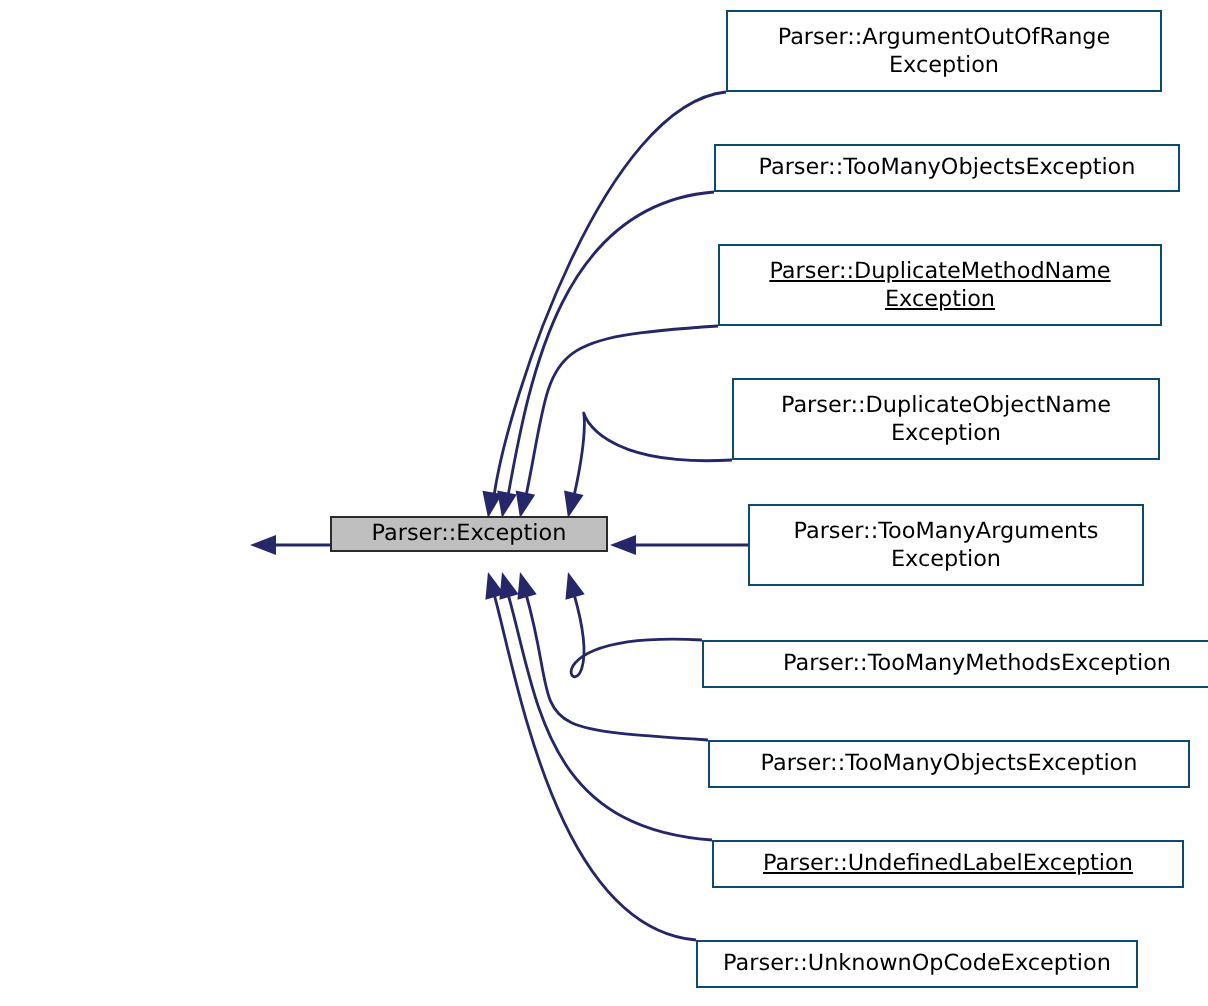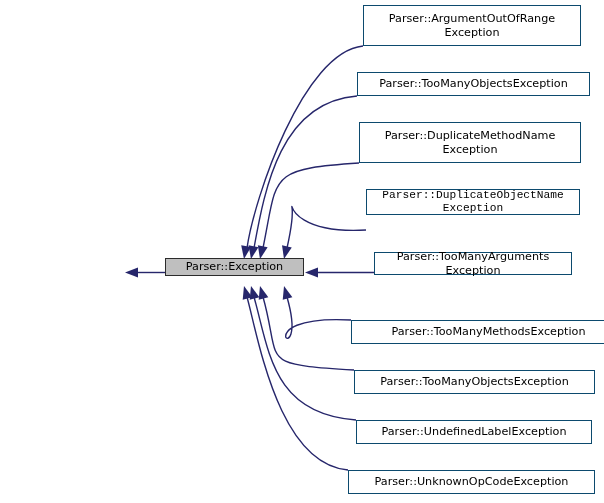--- a/index.html
+++ b/index.html
@@ -82,25 +82,25 @@
 
 
   <div class="node root" id="node-parser-exception" style="left: 165px; top: 258px; width: 139px; height: 18px;">
     <span class="node-label">Parser::Exception</span>
   </div>
 
   <div id="derived-nodes">
       <div class="node base" id="node-argument-out-of-range-exception" style="left: 363px; top: 5px; width: 218px; height: 41px;"><span class="node-label">Parser::ArgumentOutOfRange
 Exception</span></div>
       <div class="node base" id="node-duplicate-label-exception" style="left: 357px; top: 72px; width: 233px; height: 24px;"><span class="node-label">Parser::TooManyObjectsException</span></div>
-      <div class="node base" id="node-duplicate-method-name-exception" style="left: 359px; top: 122px; width: 222px; height: 41px;"><span class="node-label">Parser::DuplicateMethodName
+      <div class="node base" id="node-duplicate-method-name-exception" style="left: 359px; top: 122px; width: 222px; height: 41px; text-decoration: underline;"><span class="node-label">Parser::DuplicateMethodName
 Exception</span></div>
-      <div class="node base" id="node-duplicate-object-name-exception" style="left: 366px; top: 189px; width: 214px; height: 26px; font-family: Liberation Mono, monospace;"><span class="node-label">Parser::DuplicateObjectName
+      <div class="node base" id="node-duplicate-object-name-exception" style="left: 366px; top: 189px; width: 214px; height: 41px;"><span class="node-label">Parser::DuplicateObjectName
 Exception</span></div>
-      <div class="node base" id="node-too-many-arguments-exception" style="left: 374px; top: 252px; width: 198px; height: 23px;"><span class="node-label">Parser::TooManyArguments
+      <div class="node base" id="node-too-many-arguments-exception" style="left: 374px; top: 252px; width: 198px; height: 41px;"><span class="node-label">Parser::TooManyArguments
 Exception</span></div>
       <div class="node base" id="node-too-many-methods-exception" style="left: 351px; top: 320px; width: 275px; height: 24px;"><span class="node-label">Parser::TooManyMethodsException</span></div>
       <div class="node base" id="node-too-many-objects-exception" style="left: 354px; top: 370px; width: 241px; height: 24px;"><span class="node-label">Parser::TooManyObjectsException</span></div>
-      <div class="node base" id="node-undefined-label-exception" style="left: 356px; top: 420px; width: 236px; height: 24px;"><span class="node-label">Parser::UndefinedLabelException</span></div>
-      <div class="node base" id="node-unknown-opcode-exception" style="left: 348px; top: 470px; width: 247px; height: 24px;"><span class="node-label">Parser::UnknownOpCodeException</span></div>
+      <div class="node base" id="node-undefined-label-exception" style="left: 356px; top: 420px; width: 236px; height: 24px; text-decoration: underline;"><span class="node-label">Parser::UndefinedLabelException</span></div>
+      <div class="node base" id="node-unknown-opcode-exception" style="left: 348px; top: 470px; width: 221px; height: 24px;"><span class="node-label">Parser::UnknownOpCodeException</span></div>
     </div>
 
 </div>
 
 </body></html>

